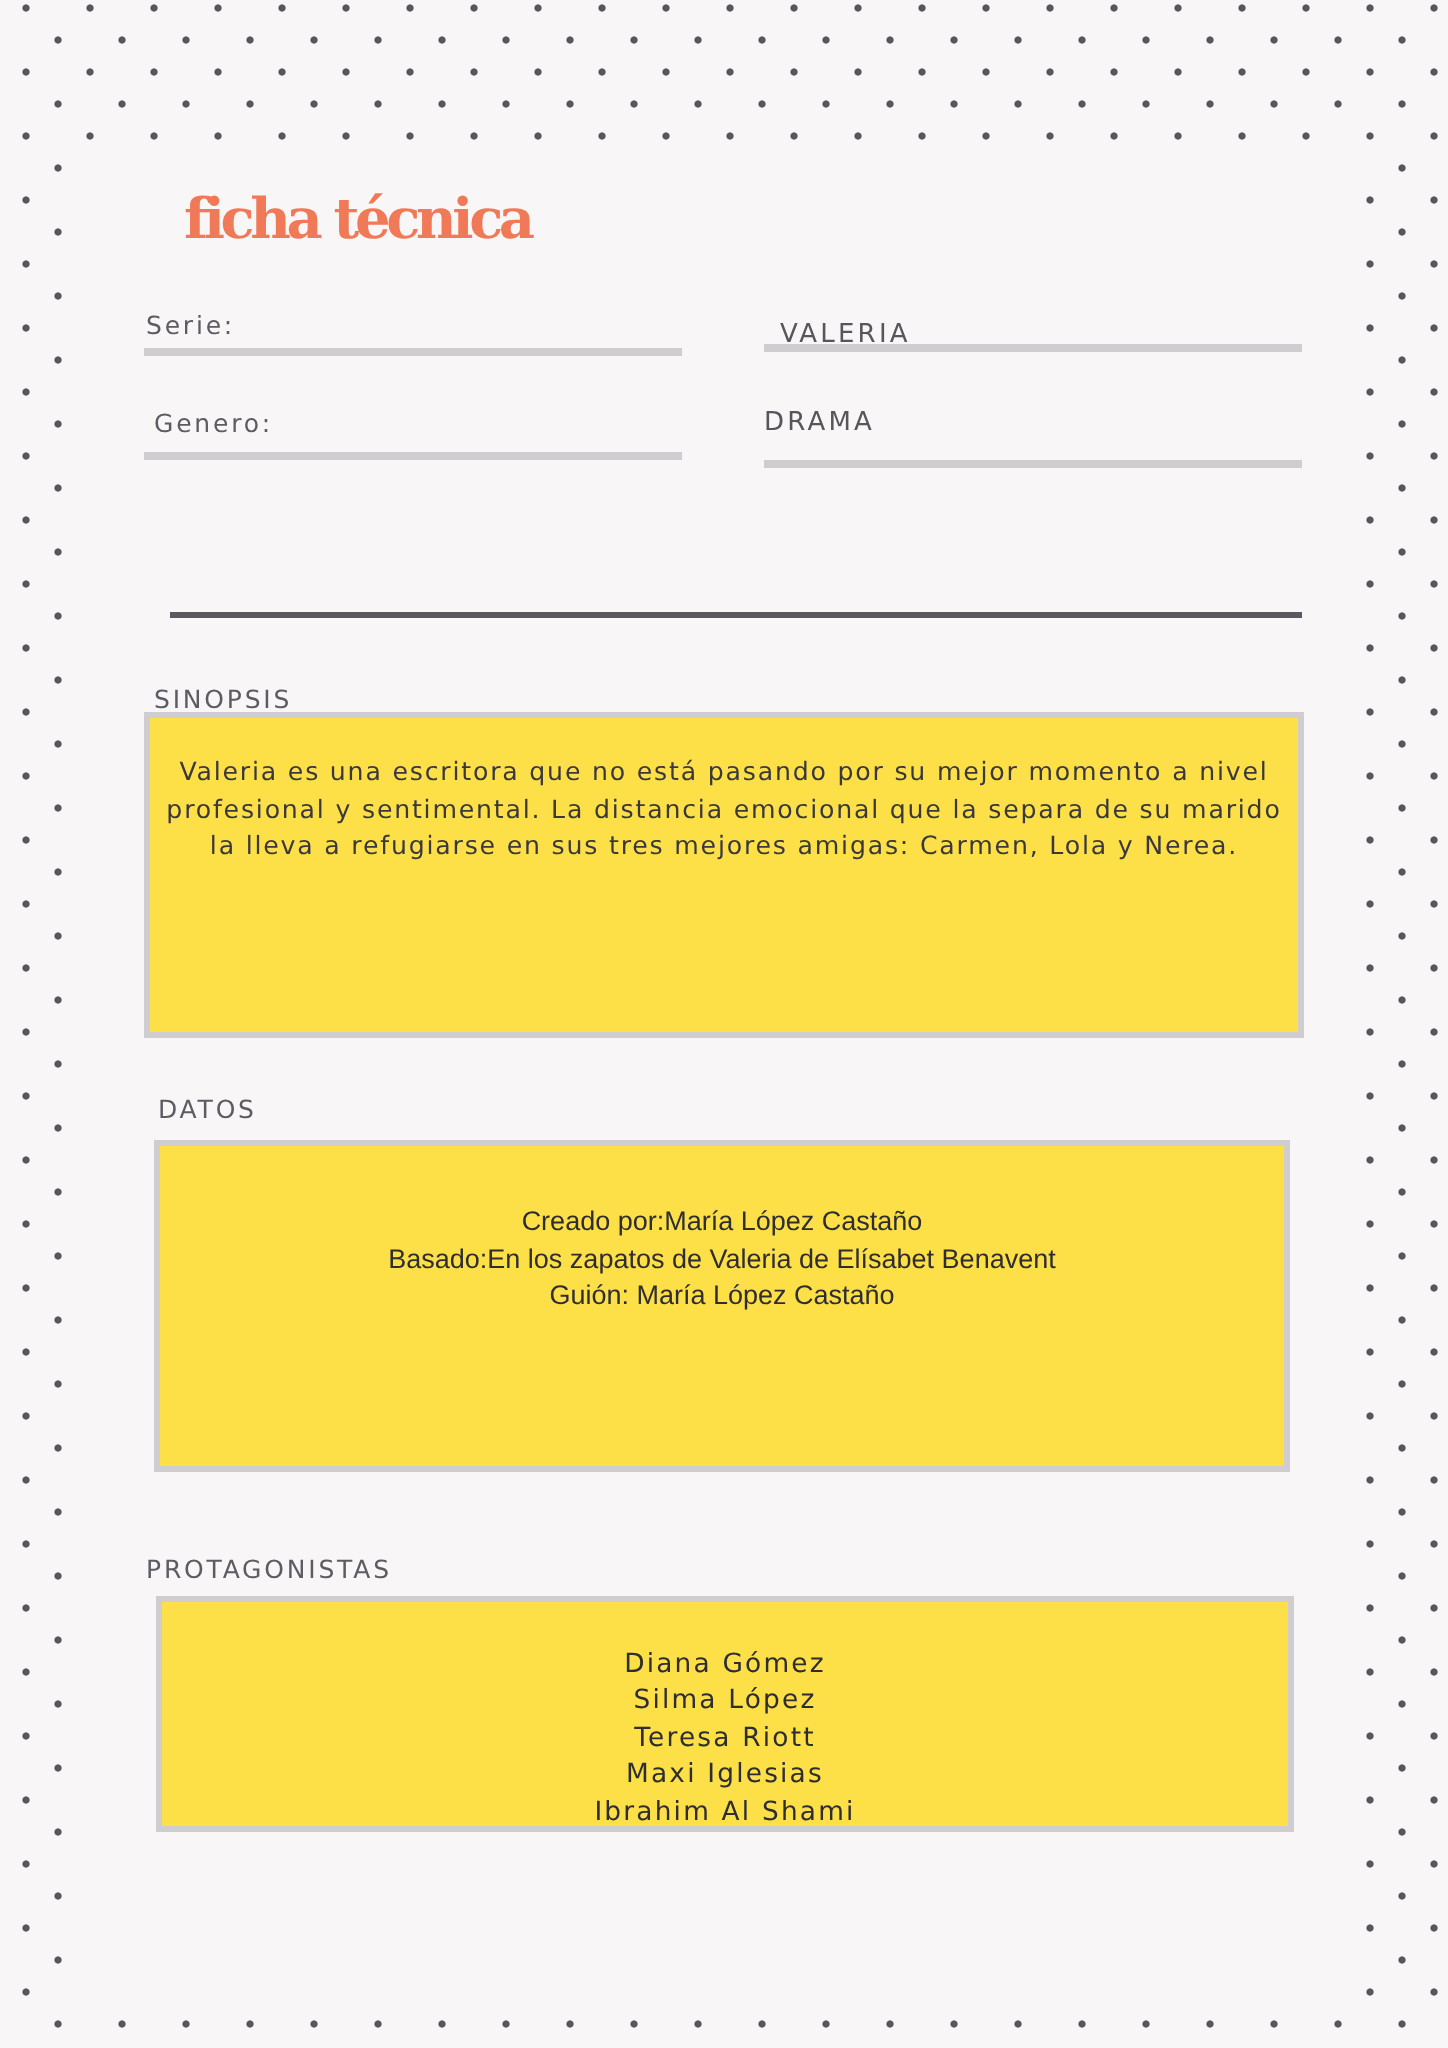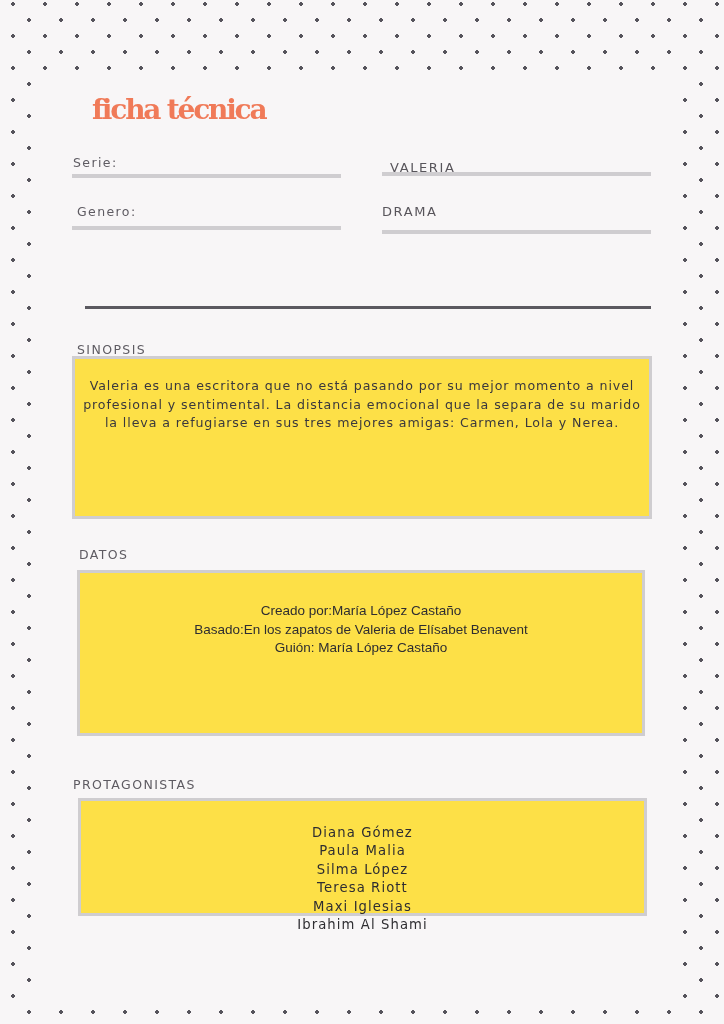--- a/index.html
+++ b/index.html
@@ -116,19 +116,18 @@
     <div>Creado por:María López Castaño</div>
     <div>Basado:En los zapatos de Valeria de Elísabet Benavent</div>
     <div>Guión: María López Castaño</div>
   </div>
 </div>
 
 <span class="abs label" style="left:73px; top:777px;">PROTAGONISTAS</span>
 <div class="abs box" style="left:78px; top:798px; width:569px; height:118px;">
   <ul class="cast-list">
     <li>Diana Gómez</li>
-    <li>Paula Malia</li>
     <li>Silma López</li>
     <li>Teresa Riott</li>
     <li>Maxi Iglesias</li>
     <li>Ibrahim Al Shami</li>
   </ul>
 </div>
 
 </body></html>

